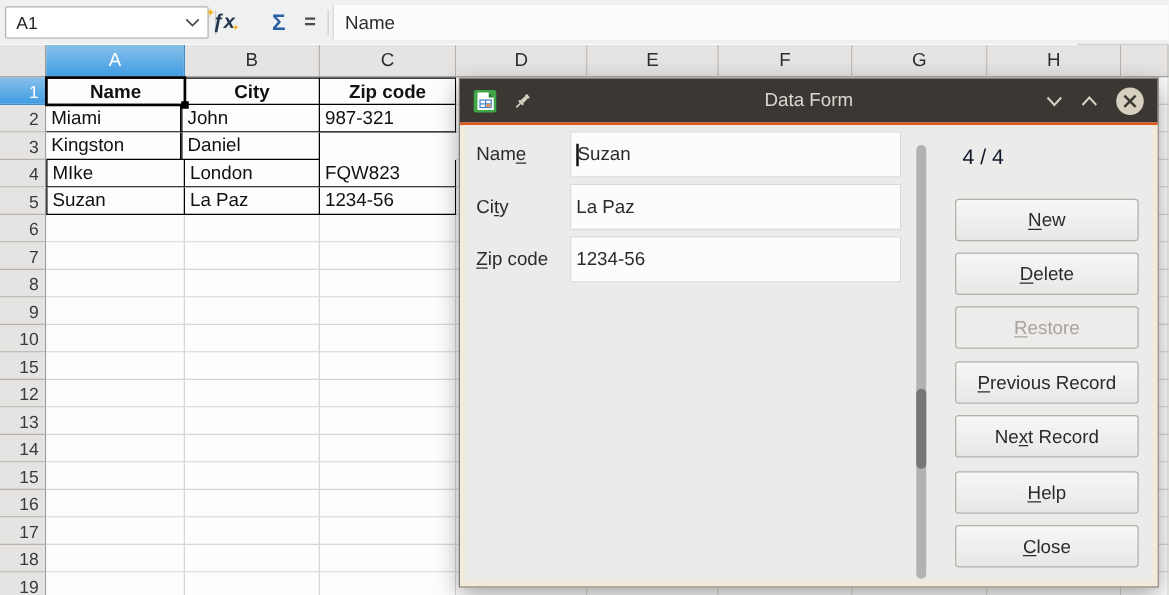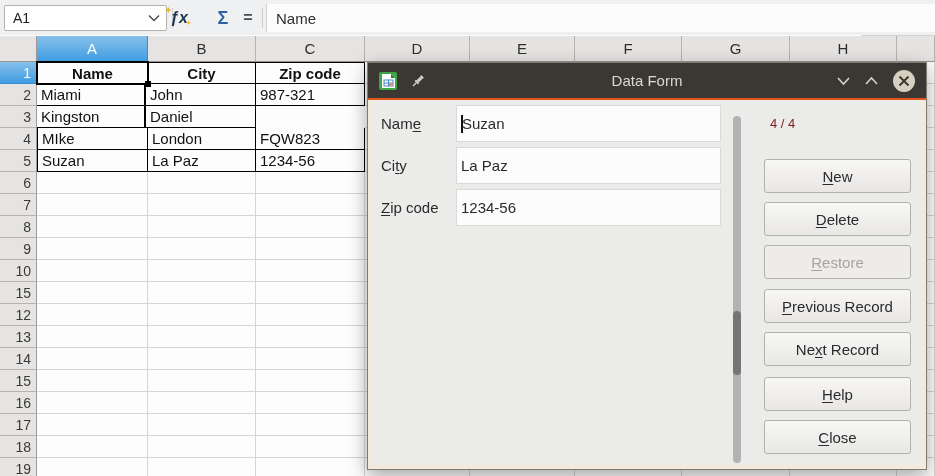--- a/index.html
+++ b/index.html
@@ -48,21 +48,21 @@
   .tb-ctrls{margin-left:auto;display:flex;align-items:center;gap:13px;z-index:1;}
   .accent{position:absolute;left:0;top:35px;right:0;height:2px;background:#e2571e;}
   .dlg-body{position:absolute;left:0;top:37px;right:0;bottom:0;background:#f2ebdc;}
   .panel{position:absolute;left:4px;right:4px;top:0;bottom:4px;background:#ebebea;}
   .fld-label{position:absolute;left:9px;width:74px;height:37px;display:flex;align-items:center;font-size:15px;color:#2b2b2b;}
   .fld-label u, .btn u{text-decoration:underline;text-underline-offset:2px;}
   .fld-input{position:absolute;left:84px;width:265px;height:37px;background:#fcfcfc;border:1px solid #dadad8;box-sizing:border-box;display:flex;align-items:center;padding-left:4px;font-size:15px;color:#2b2b2b;}
   .caret{display:inline-block;width:2px;height:18px;background:#111;margin-right:-1px;}
   .vscroll{position:absolute;left:361px;top:16px;width:8px;height:347px;background:#b2b2b2;border-radius:4px;}
   .vthumb{position:absolute;left:0;top:195px;width:8px;height:64px;background:#767676;border-radius:4px;}
-  .recno{position:absolute;left:398px;top:16px;font-size:13px;color:#7f1d1d;text-align:right;}
+  .recno{position:absolute;left:398px;top:16px;font-size:17px;color:#0f172a;text-align:right;}
   .btn{position:absolute;left:392px;width:147px;height:34px;background:linear-gradient(#f7f7f6,#e8e7e5);border:1px solid #b3b1ae;border-radius:3px;box-sizing:border-box;display:flex;align-items:center;justify-content:center;font-size:15px;color:#2b2b2b;cursor:default;}
   .btn.disabled{color:#a7a49f;background:#edecea;}
 </style>
 </head>
 <body>
 
 <div class="screen">
 
   <div class="formula-bar">
     <div class="name-box">

